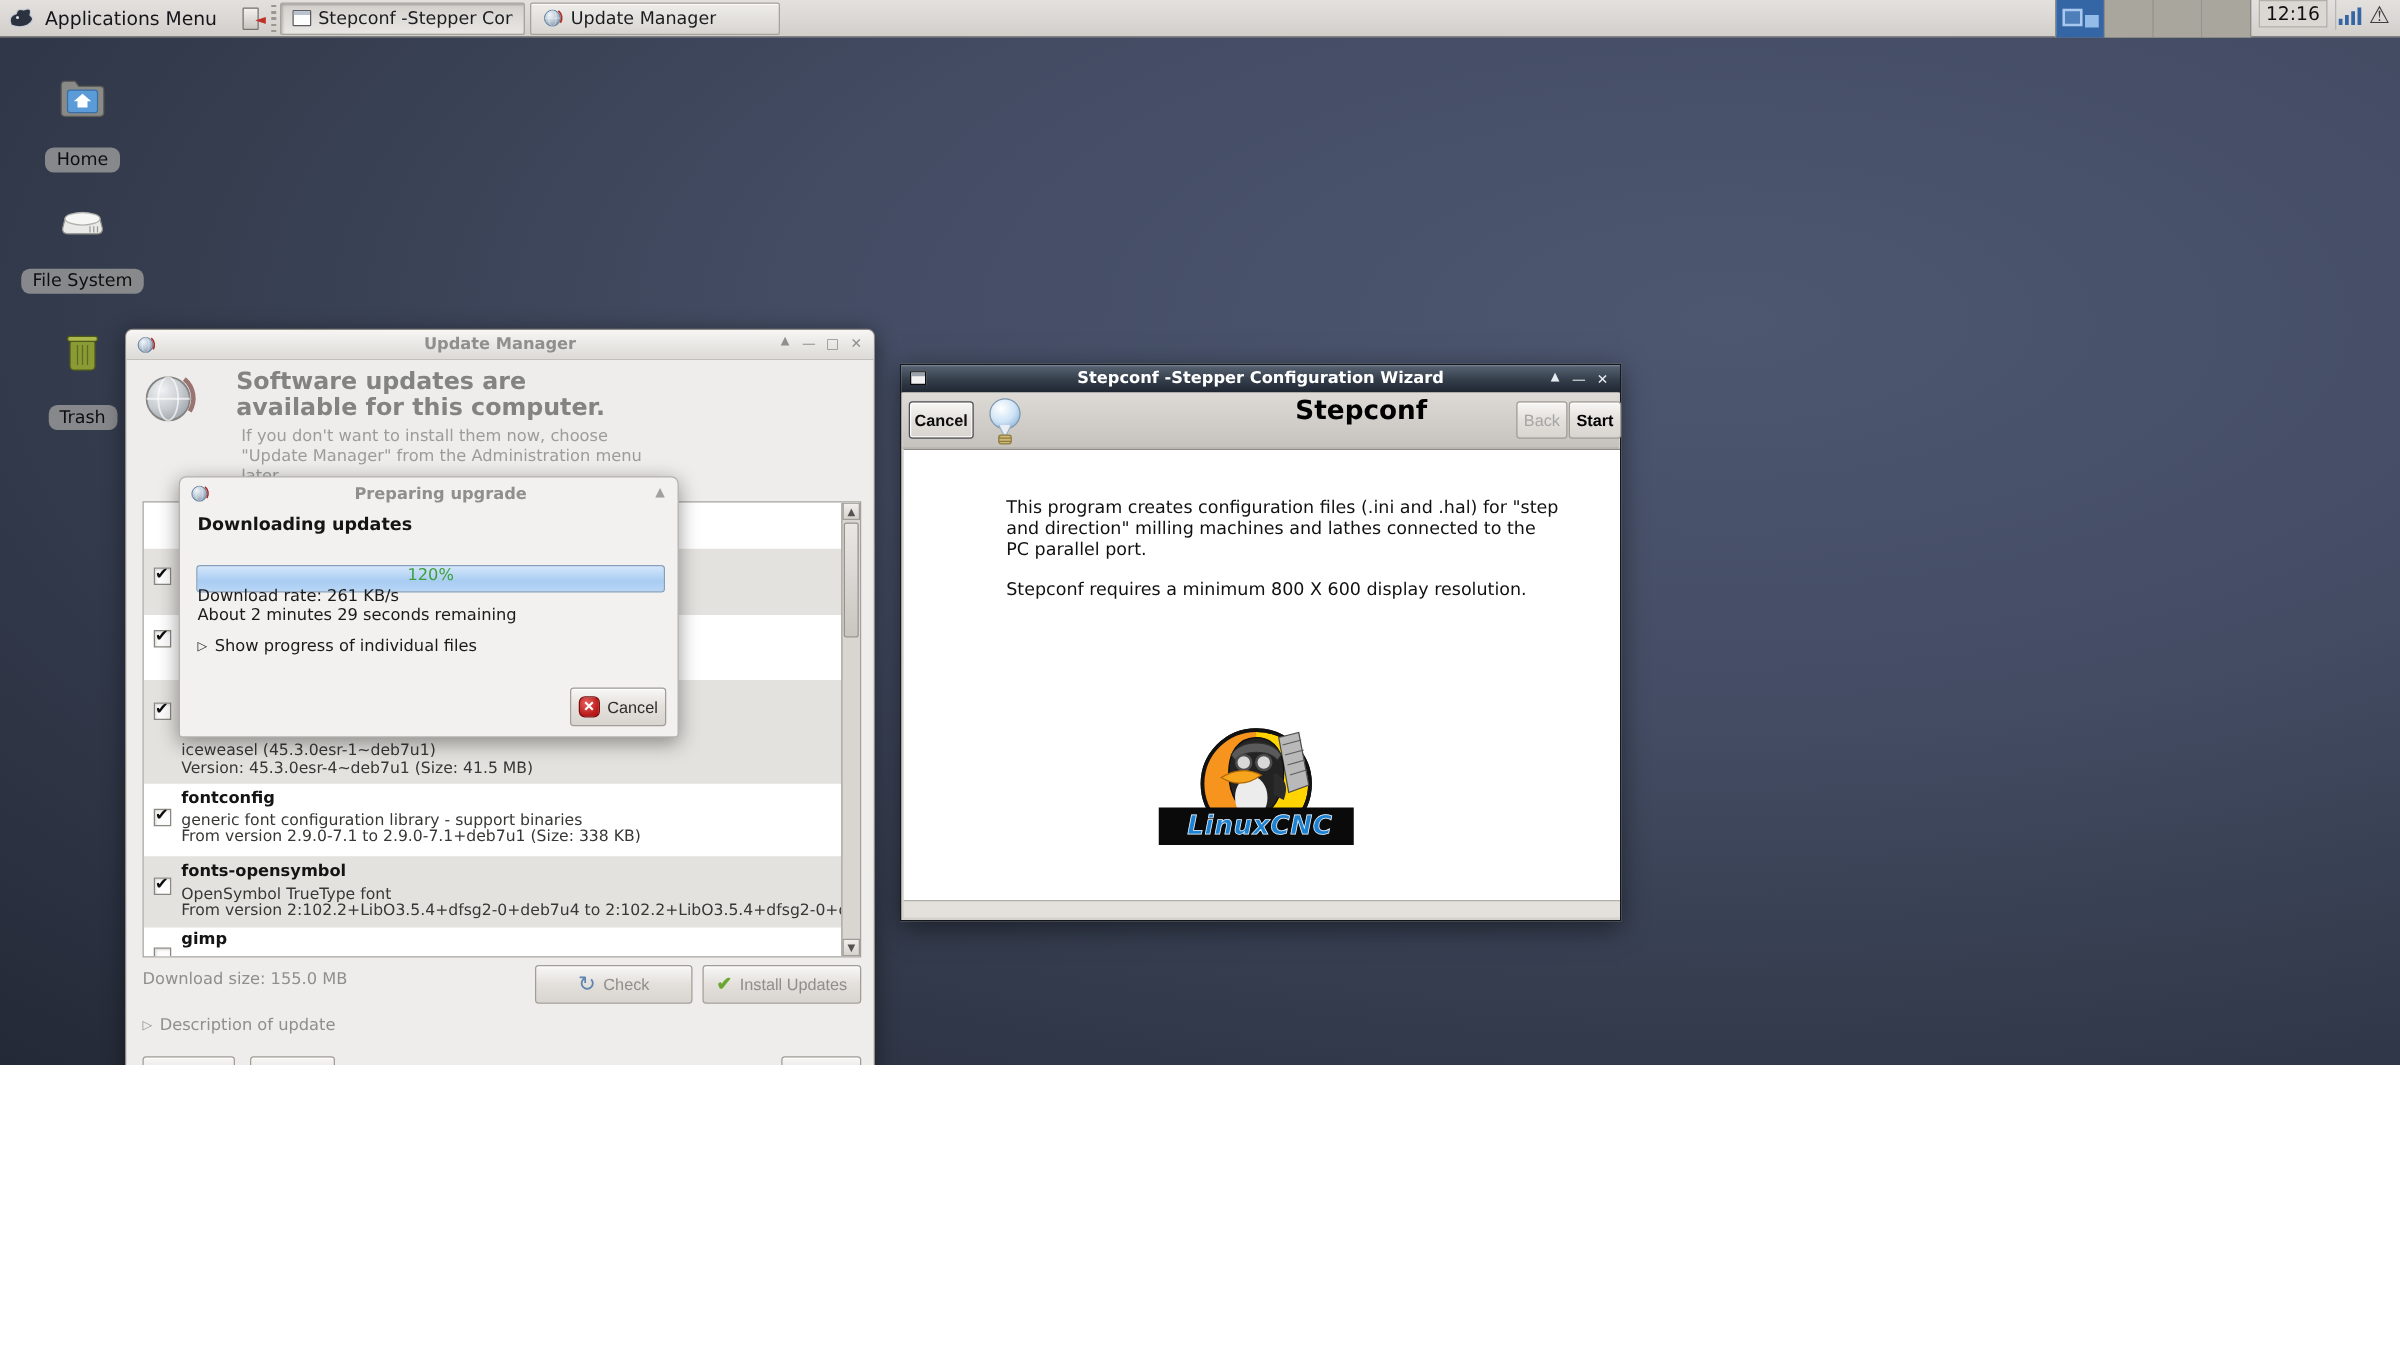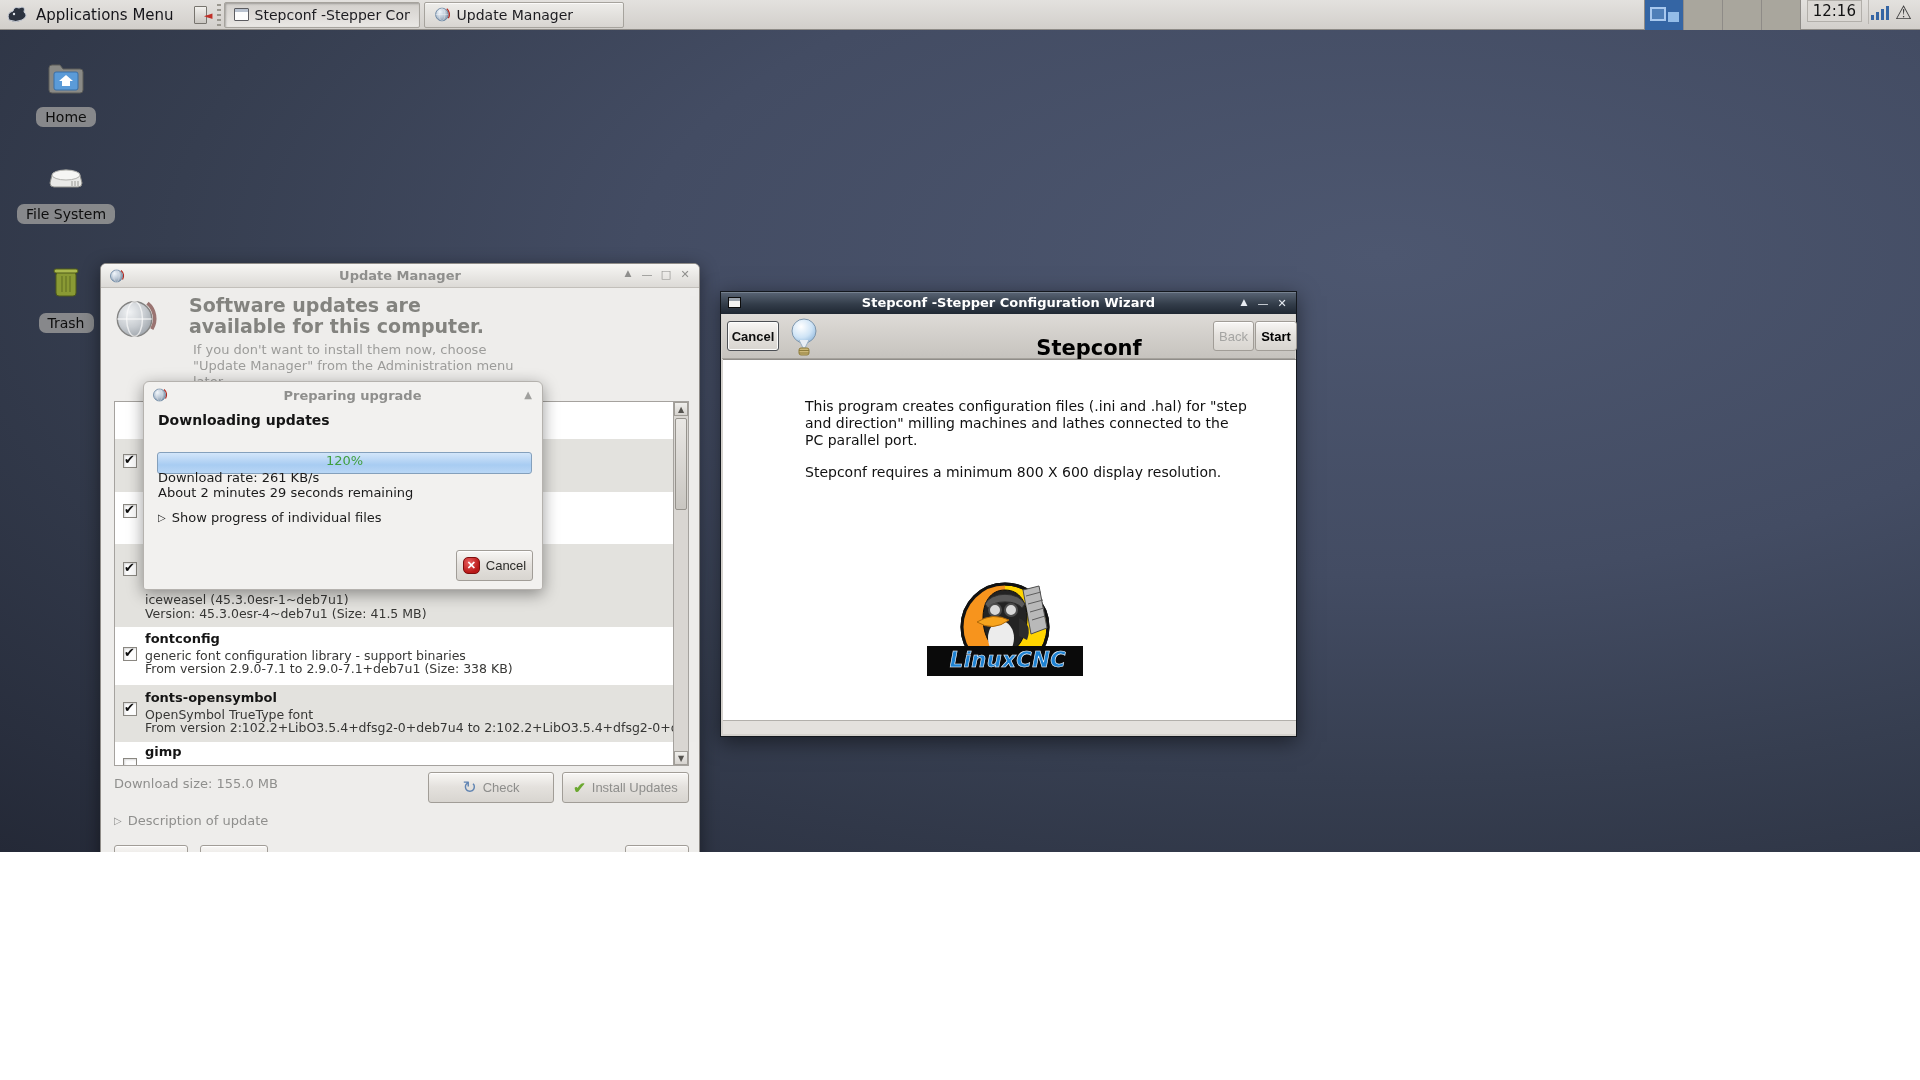--- a/index.html
+++ b/index.html
@@ -30,21 +30,21 @@
   .ws-win1 { position:absolute; left:5px; top:7px; width:16px; height:14px; background:#4f7fb8; border:2px solid #a8c8ee; }
   .ws-win2 { position:absolute; left:23px; top:12px; width:11px; height:10px; background:#93bce8; }
   #clock { margin:0 6px; padding:1px 5px; background:#dbd8d4; border:1px solid #b2afaa; font-size:15px; color:#111; }
   #tray { display:flex; align-items:center; gap:6px; padding:0 8px 0 2px; border-left:1px solid #b9b6b1; height:24px; }
   .sigbars { display:flex; align-items:flex-end; gap:2px; height:16px; }
   .sigbars span { width:3px; background:#3465a4; display:block; }
   .warn-icon { font-size:19px; color:#3c3c3c; line-height:1; }
 
   
   .desk-icon { position:absolute; width:110px; text-align:center; z-index:1; }
-  .desk-label { display:inline-block; margin-top:10px; padding:2px 9px; background:rgba(150,150,150,.85);
+  .desk-label { display:inline-block; margin-top:20px; padding:2px 9px; background:rgba(150,150,150,.85);
     border-radius:7px; color:#0e0e0e; font-size:14px; }
   .folder-svg,.drive-svg,.trash-svg { display:inline-block; }
 
   
   .gtk-btn { display:inline-flex; align-items:center; justify-content:center; gap:6px;
     background:linear-gradient(#f8f7f5,#e4e1dd 48%,#d8d5d0); border:1px solid #a19d97; border-radius:3px;
     box-shadow:inset 0 1px 0 rgba(255,255,255,.9); font-size:13px; color:#2c2c2a; }
   .dim { color:#8e8e8c !important; }
   .disabled { color:#a5a5a3 !important; }
 
@@ -104,21 +104,21 @@
     background:linear-gradient(#5a6575,#333d4a 55%,#1f2732); box-shadow:inset 0 1px 0 #76818f; }
   .sc-title { position:absolute; left:0; right:0; top:3px; text-align:center; color:#fff; font-weight:bold; font-size:13px; }
   .sc-winicon { position:absolute; left:7px; top:5px; width:13px; height:11px; background:#f2f2f2; border:1px solid #0c0c0c; }
   .sc-winicon::before { content:""; display:block; height:3px; background:#9aa2ac; }
   #sc .win-controls { color:#e8ecf2; top:5px; }
   #sc-header { position:absolute; left:1px; right:1px; top:22px; height:45px;
     background:linear-gradient(#dedbd7,#c6c3be); border-bottom:1px solid #a5a29c; }
   #sc-cancel { position:absolute; left:5px; top:7px; width:52px; height:30px; font-weight:600; color:#0d0d0d;
     border-color:#4c4f54; box-shadow:inset 0 0 0 1px #fdfdfc, inset 0 1px 0 rgba(255,255,255,.9); }
   #sc-bulb { position:absolute; left:64px; top:2px; }
-  .sc-heading { position:absolute; left:267px; top:22px; width:200px; text-align:center; font-size:21px; font-weight:bold; color:#000; }
+  .sc-heading { position:absolute; left:267px; top:2px; width:200px; text-align:center; font-size:21px; font-weight:bold; color:#000; }
   #sc-back { position:absolute; left:491px; top:7px; width:41px; height:30px; }
   #sc-start { position:absolute; left:533px; top:7px; width:42px; height:30px; font-weight:bold; color:#000; }
   #sc-content { position:absolute; left:2px; top:67px; width:573px; height:361px; background:#fff; border-top:1px solid #908d89; }
   .sc-para { position:absolute; left:82px; font-size:14px; color:#111; line-height:17px; }
   #sc-footer { position:absolute; left:2px; bottom:2px; width:573px; height:14px; background:#e4e1dd; border-top:1px solid #b3b0ab; }
   #sc-logo { position:absolute; left:200px; top:222px; width:170px; height:102px;font-style:italic; }
   #sc-logo .banner-text { position:absolute; left:0; right:0; top:66px; text-align:center; font-size:21px; font-weight:bold;
     color:#1e82d2; -webkit-text-stroke:.6px #eef6ff; letter-spacing:.5px; }
 
   

